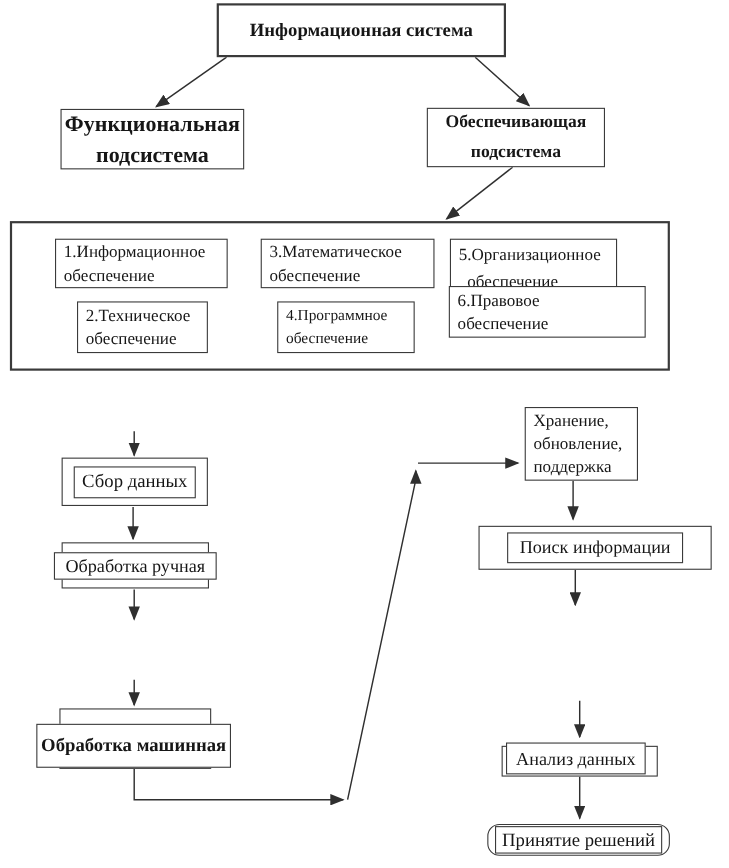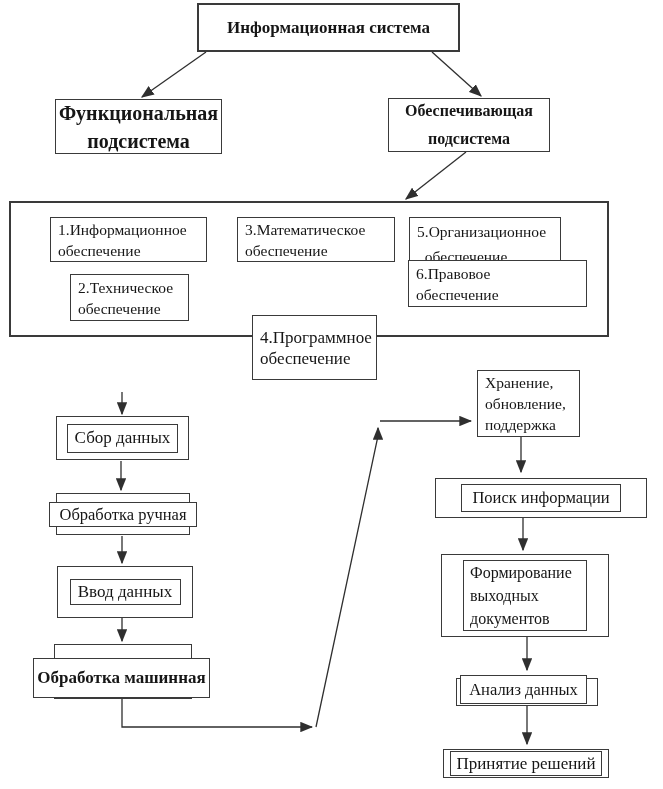--- a/index.html
+++ b/index.html
@@ -114,21 +114,21 @@
   <div class="node alignleft" style="left:409px; top:217px; width:152px; height:53px; font-size:15.5px; line-height:25px; padding-left:7px;">
     <span class="lbl">5.Организационное
   обеспечение</span>
   </div>
 
   <div class="node alignleft" style="left:70px; top:274px; width:119px; height:47px; font-size:15.5px; line-height:21px; padding-left:7px;">
     <span class="lbl">2.Техническое
 обеспечение</span>
   </div>
 
-  <div class="node alignleft" style="left:252px; top:274px; width:125px; height:65px; font-size:17px; line-height:21px; padding-left:7px;margin-top:41px;">
+  <div class="node alignleft" style="left:252px; top:274px; width:125px; height:47px; font-size:14px; line-height:21px; padding-left:7px;">
     <span class="lbl">4.Программное
 обеспечение</span>
   </div>
 
   <div class="node alignleft" style="left:408px; top:260px; width:179px; height:47px; font-size:15.5px; line-height:21px; padding-left:7px;">
     <span class="lbl">6.Правовое
 обеспечение</span>
   </div>
 
 
@@ -138,59 +138,47 @@
     </div>
   </div>
 
   <div class="wrap" style="left:49px; top:493px; width:148px; height:42px;">
     <div class="layer" style="left:7px; top:0; width:134px; height:42px;"></div>
     <div class="layer" style="left:0; top:9px; width:148px; height:25px; font-size:16.5px;">
       <span class="lbl">Обработка ручная</span>
     </div>
   </div>
 
-  <div class="node" style="left:57px; top:566px; width:136px; height:52px;">
-    <div class="innerbox" style="width:111px; height:26px; font-size:17px;">
-      <span class="lbl">Ввод данных</span>
-    </div>
-  </div>
 
   <div class="wrap" style="left:33px; top:644px; width:177px; height:55px;">
     <div class="layer" style="left:21px; top:0; width:138px; height:55px;"></div>
     <div class="layer" style="left:0; top:14px; width:177px; height:40px; font-size:17px;font-weight:bold;">
       <span class="lbl">Обработка машинная</span>
     </div>
   </div>
 
   <div class="node alignleft" style="left:477px; top:370px; width:103px; height:67px; font-size:15.5px; line-height:21px; padding-left:7px;">
     <span class="lbl">Хранение,
 обновление,
 поддержка</span>
   </div>
 
   <div class="node" style="left:435px; top:478px; width:212px; height:40px;">
     <div class="innerbox" style="width:160px; height:28px; font-size:16.5px;">
       <span class="lbl">Поиск информации</span>
     </div>
   </div>
 
-  <div class="node" style="left:441px; top:554px; width:168px; height:83px;">
-    <div class="innerbox alignleft" style="width:124px; height:71px; font-size:16px; line-height:23px; padding-left:6px; justify-content:flex-start; text-align:left;">
-      <span class="lbl">Формирование
-выходных
-документов</span>
-    </div>
-  </div>
 
   <div class="wrap" style="left:456px; top:675px; width:142px; height:31px;">
     <div class="layer" style="left:0; top:3px; width:142px; height:28px;"></div>
     <div class="layer" style="left:4px; top:0; width:127px; height:29px; font-size:16.5px;">
       <span class="lbl">Анализ данных</span>
     </div>
   </div>
 
-  <div class="node" style="left:443px; top:749px; width:166px; height:29px;">
+  <div class="node" style="left:443px; top:749px; width:166px; height:29px;border-radius:11px;">
     <div class="innerbox" style="width:152px; height:25px; font-size:17px;">
       <span class="lbl">Принятие решений</span>
     </div>
   </div>
 
 </div>
 
 </body></html>

